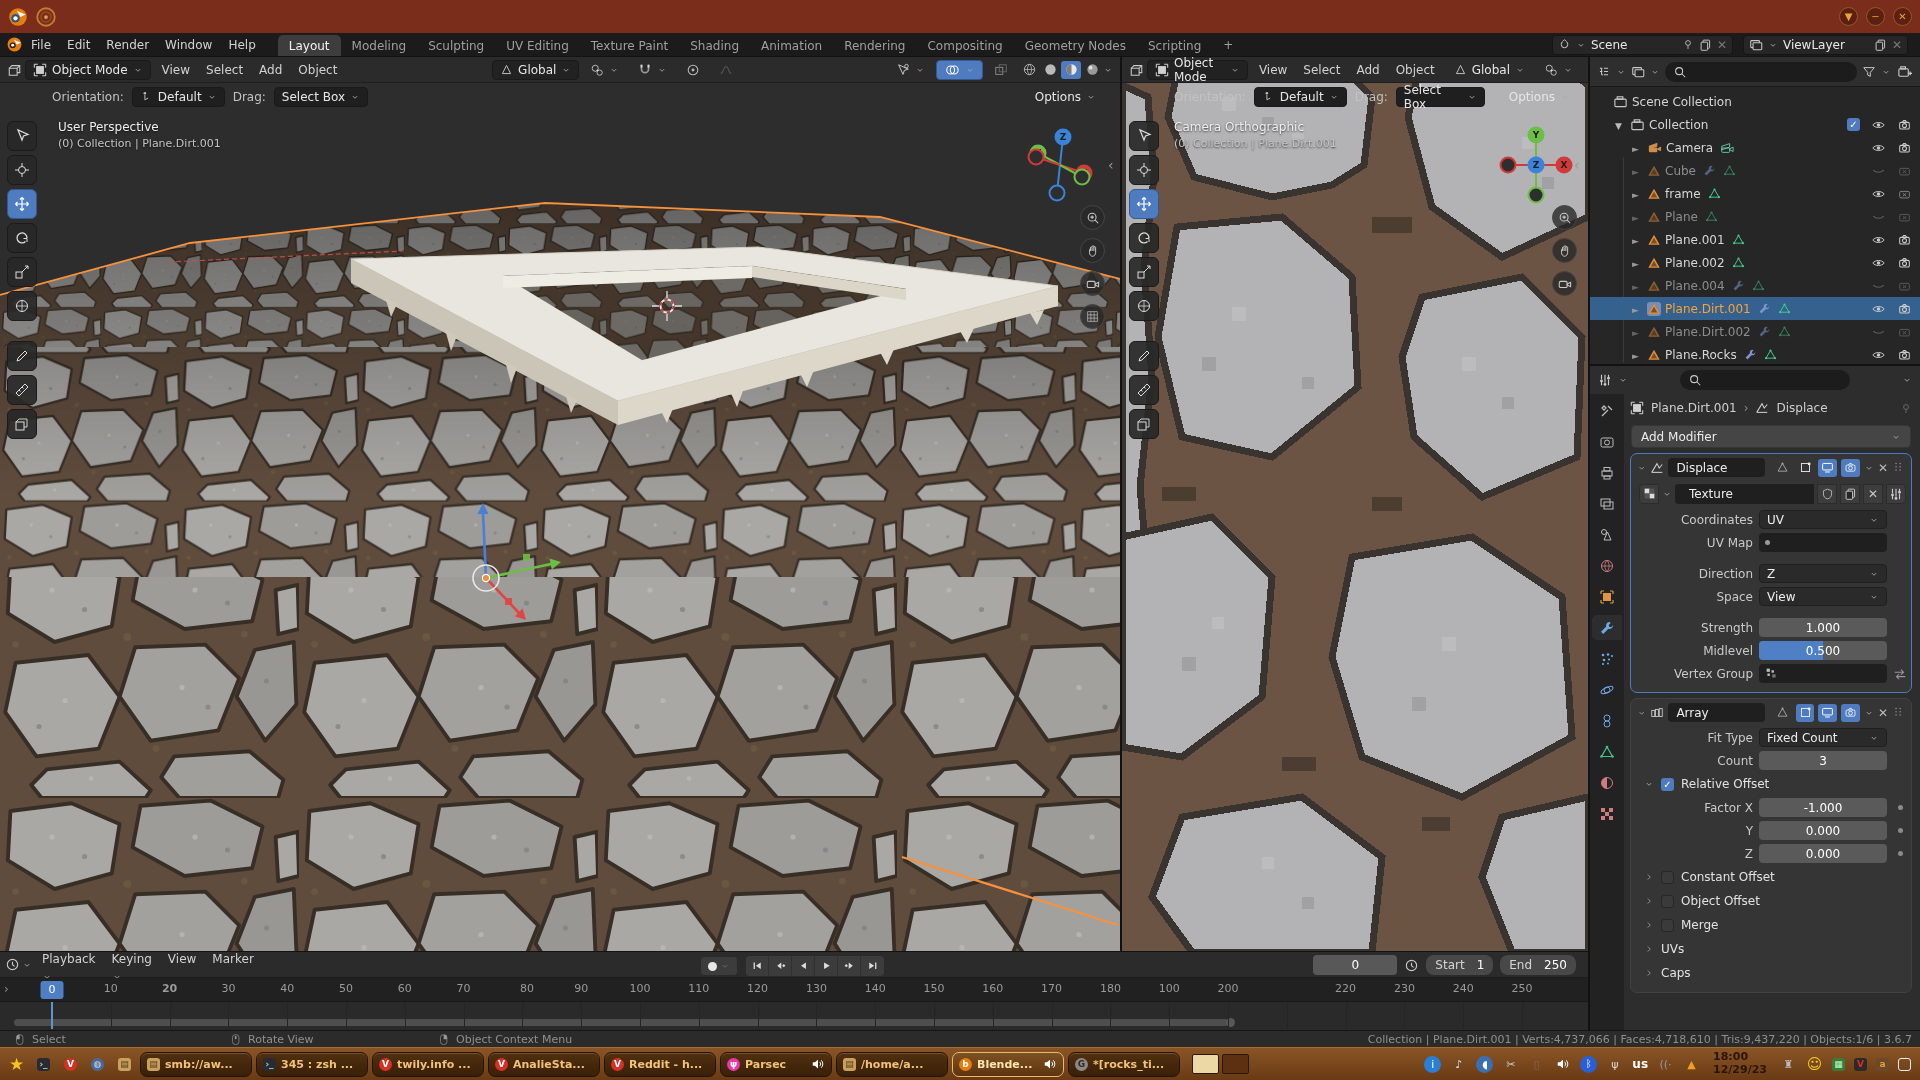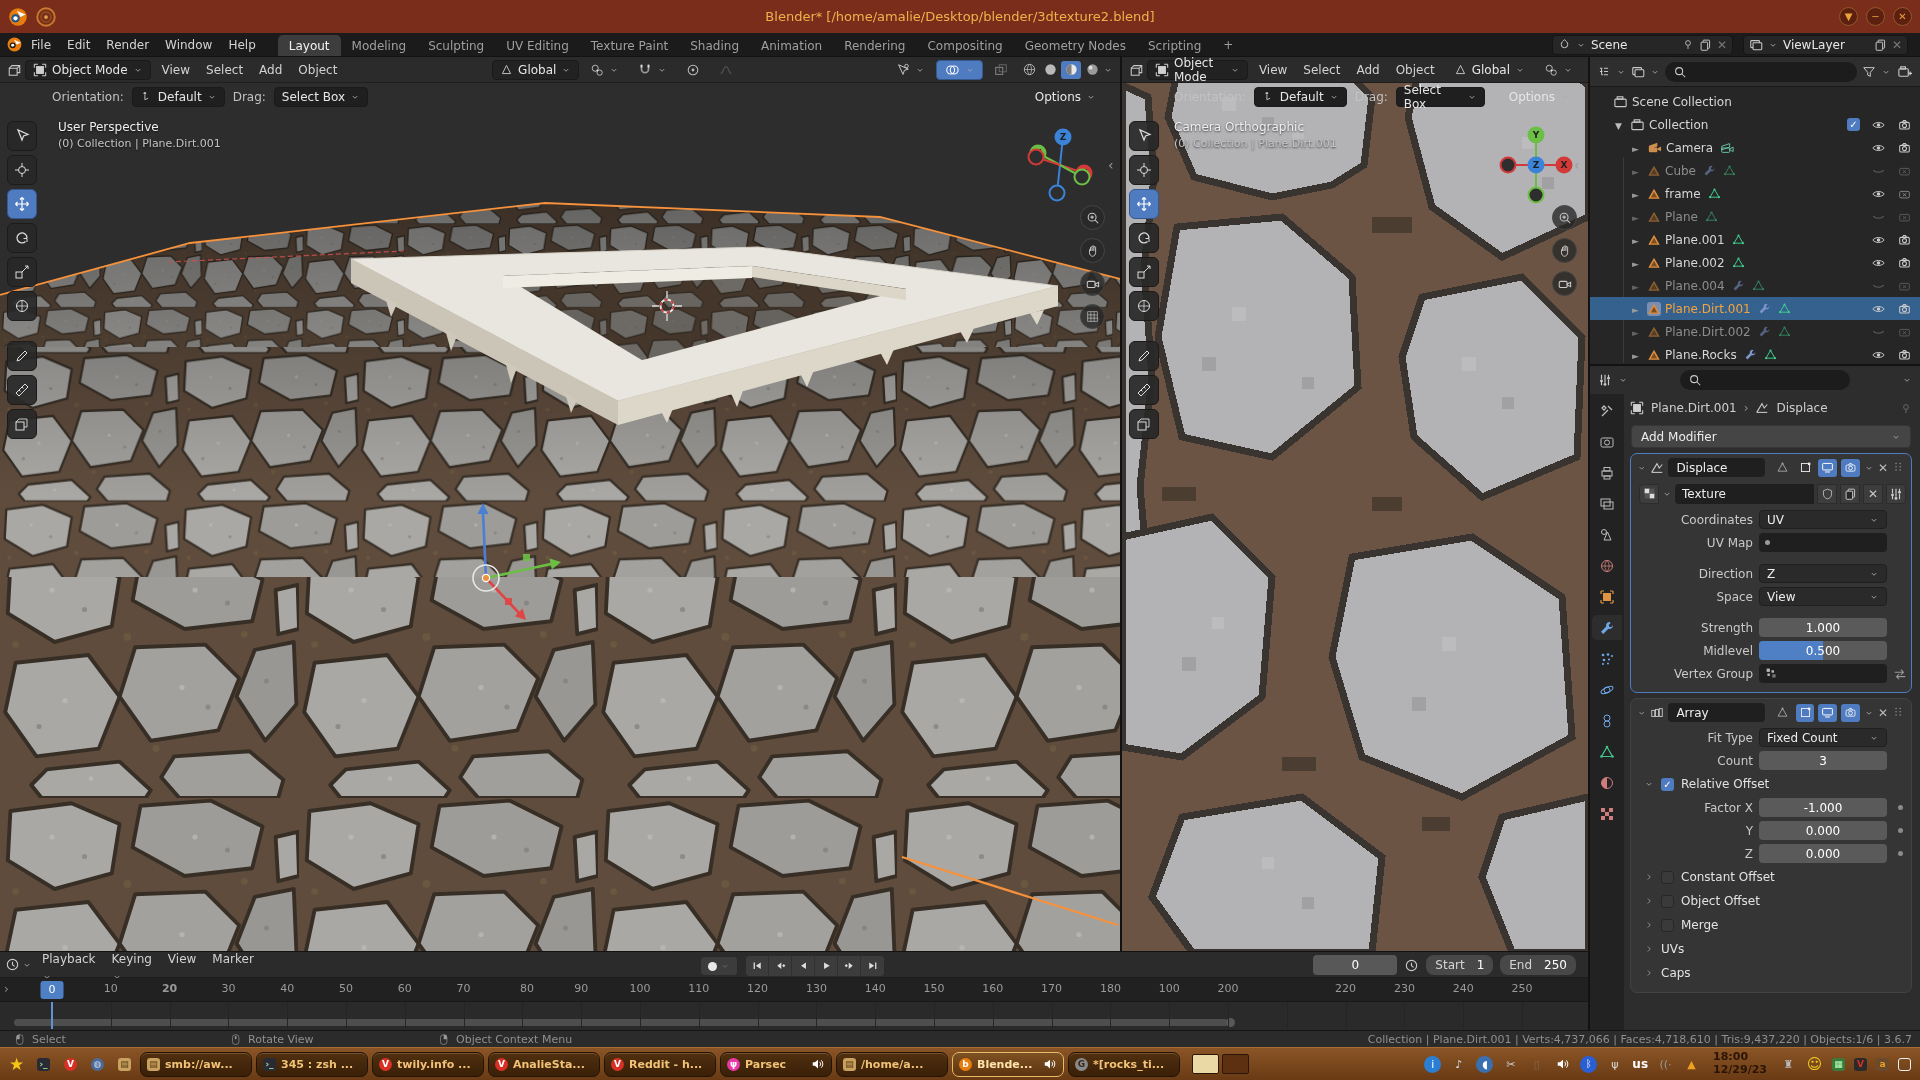--- a/index.html
+++ b/index.html
@@ -72,21 +72,21 @@
 .dd{height:19px;background:#2a2a2a;border:1px solid #1f1f1f;border-radius:4px;display:flex;align-items:center;padding:0 7px;color:#ededed;gap:4px}
 .dd .cap{flex:1}
 .numf{height:19px;background:#5a5a5a;border-radius:4px;color:#fff;display:flex;align-items:center;justify-content:center;position:relative;overflow:hidden}
 .numf .fill{position:absolute;left:0;top:0;bottom:0;background:#4f80c6}
 .numf span{position:relative}
 .idf{height:19px;background:#1f1f1f;border-radius:4px;display:flex;align-items:center;gap:5px;padding:0 6px;color:#b9b9b9}
 .adot{width:5px;height:5px;border-radius:50%;background:#8b8b8b;justify-self:center}
 .sect{height:24px;display:flex;align-items:center;gap:7px;padding-left:13px;color:#e2e2e2}
 .vspace{height:8px}
 .texrow{display:flex;align-items:center;gap:3px;height:25px;padding:0 5px 0 8px;margin-bottom:2px}
-.texname{flex:1;height:20px;background:#1f1f1f;border-radius:4px 0 0 4px;display:flex;align-items:center;padding:0 7px;color:#ececec}
+.texname{flex:1;height:20px;background:#1f1f1f;border-radius:4px 0 0 4px;display:flex;align-items:center;padding:0 14px;color:#ececec}
 .sqbtn{width:20px;height:20px;background:#3d3d3d;border:1px solid #2c2c2c;display:flex;align-items:center;justify-content:center;color:#c9c9c9}
 .cb{width:13px;height:13px;border-radius:3px;background:#4f7cc0;display:flex;align-items:center;justify-content:center;color:#fff;font-size:10px}
 .cb.off{background:#3a3a3a;border:1px solid #272727;color:transparent}
 
 #timeline{position:absolute;left:0;top:952px;width:1588px;height:78px;background:#2a2a2a;outline:1px solid #121212}
 .tl-menus{height:26px;background:#2b2b2b;border-bottom:1px solid #1d1d1d;display:flex;align-items:center;padding:0 5px;gap:2px;position:relative}
 .transport{position:absolute;left:700px;top:3px;display:flex;gap:7px;align-items:center}
 .tgroup{display:flex;background:#3c3c3c;border-radius:4px;overflow:hidden;border:1px solid #2a2a2a}
 .tbtn{width:23px;height:20px;display:flex;align-items:center;justify-content:center;border-right:1px solid #303030}
 .tbtn:last-child{border-right:none}
@@ -137,21 +137,20 @@
           <path d="M7 3l7 3-4 2z" fill="#fff"></path>
         </svg>
       </span>
     <span id="ic-win">
         <svg width="20" height="20" viewBox="0 0 16 16" fill="none">
           <circle cx="8" cy="8" r="7" stroke="#c87b2e" stroke-width="1.5"></circle>
           <circle cx="8" cy="8" r="4" stroke="#8a4a1a" stroke-width="1.5"></circle>
           <circle cx="8" cy="8" r="1.5" fill="#e0a050"></circle>
         </svg>
       </span>
-    <span class="title">Blender* [/home/amalie/Desktop/blender/3dtexture2.blend]</span>
     <span class="winbtns">
       <span class="winbtn">▼</span>
       <span class="winbtn">−</span>
       <span class="winbtn">✕</span>
     </span>
   </div>
 
   <div id="menubar">
     <span id="ic-logo">
         <svg width="17" height="17" viewBox="0 0 16 16" fill="none">

